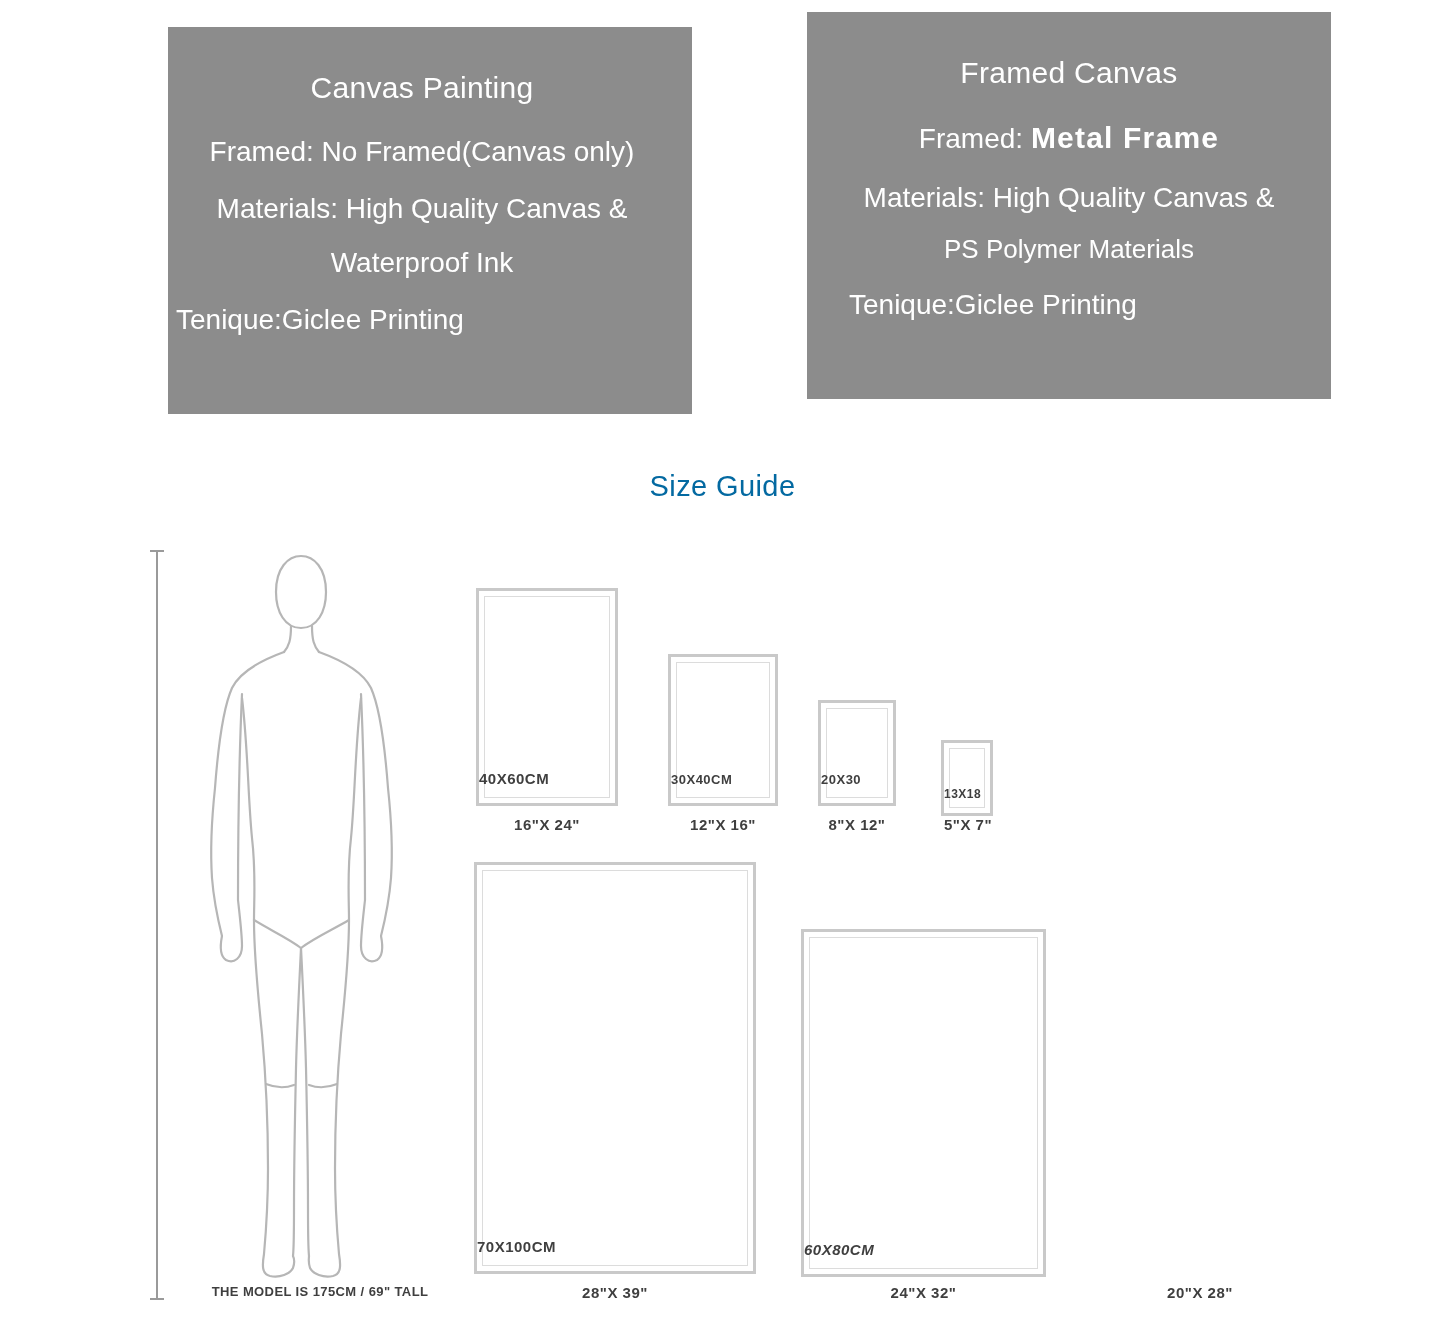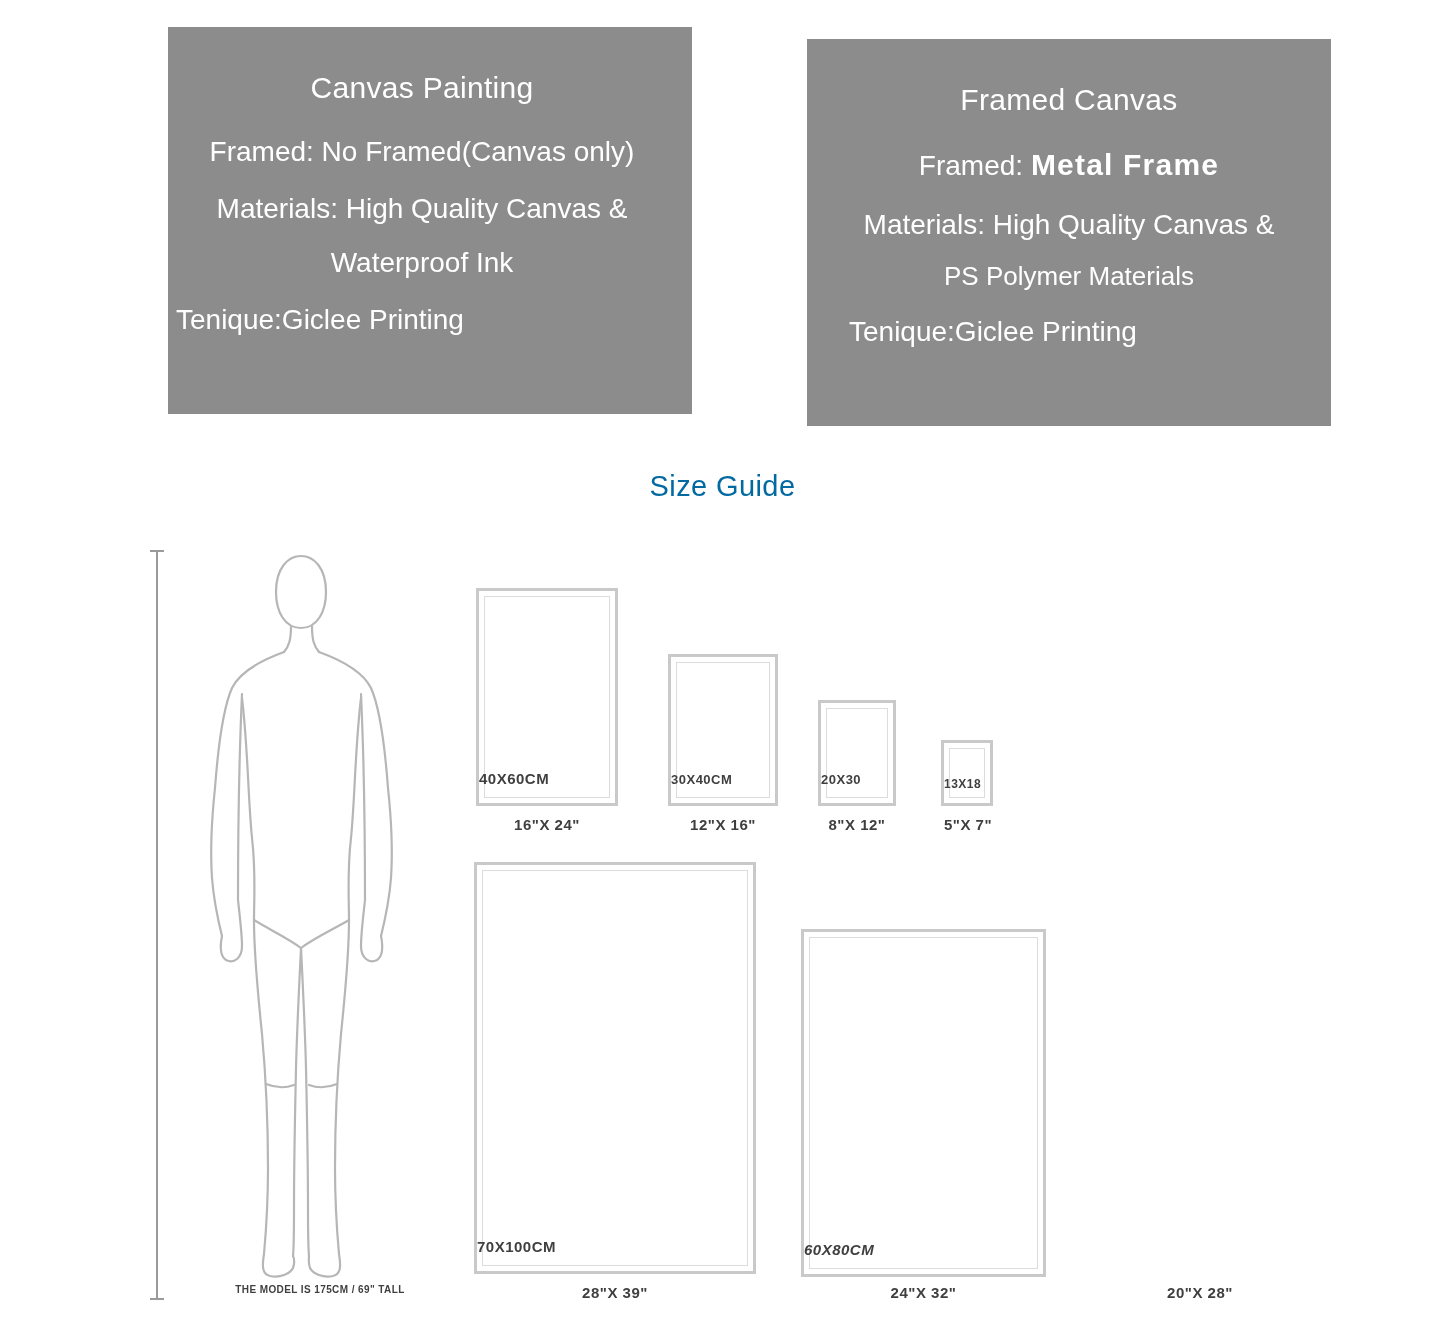--- a/index.html
+++ b/index.html
@@ -27,21 +27,21 @@
   #panel-canvas {
     left: 131px;
     top: 27px;
     width: 524px;
     height: 387px;
     padding: 44px 18px 0 2px;
     margin-left: 37px;
   }
   #panel-framed {
     left: 807px;
-    top: 39px;
+    top: 12px;
     width: 524px;
     height: 387px;
     padding: 44px 18px 0 18px;
   }
   .panel-title {
     font-size: 30px;
     font-weight: 400;
     letter-spacing: .3px;
     margin: 0 0 26px 0;
     line-height: 1.1;
@@ -111,21 +111,21 @@
     position: absolute;
     left: 196px;
     top: 28px;
   }
   #model-caption {
     position: absolute;
     left: 185px;
     top: 764px;
     width: 270px;
     text-align: center;
-    font-size: 10px;
+    font-size: 13px;
     font-weight: 700;
     letter-spacing: .4px;
     color: #3f3f3f;
   }
 
   
   .frame {
     position: absolute;
     box-sizing: border-box;
     border: 3px solid #c9c9c9;
@@ -247,21 +247,21 @@
     <div class="cm-label">30X40CM</div>
   </div>
   <div class="in-label" style="left:668px; top:296px; width:110px;">12"X 16"</div>
 
   <div class="frame small" style="left:818px; top:180px; width:78px; height:106px;">
     <div class="inner"></div>
     <div class="cm-label">20X30</div>
   </div>
   <div class="in-label" style="left:818px; top:296px; width:78px;">8"X 12"</div>
 
-  <div class="frame tiny" style="left:941px; top:220px; width:52px; height:66px;padding-left:38px;">
+  <div class="frame tiny" style="left:941px; top:220px; width:52px; height:76px;padding-left:38px;">
     <div class="inner"></div>
     <div class="cm-label">13X18</div>
   </div>
   <div class="in-label" style="left:934px; top:296px; width:68px;">5"X 7"</div>
 
   <div class="frame" style="left:474px; top:342px; width:282px; height:412px;">
     <div class="inner"></div>
     <div class="cm-label">70X100CM</div>
   </div>
   <div class="in-label" style="left:474px; top:764px; width:282px;">28"X 39"</div>

